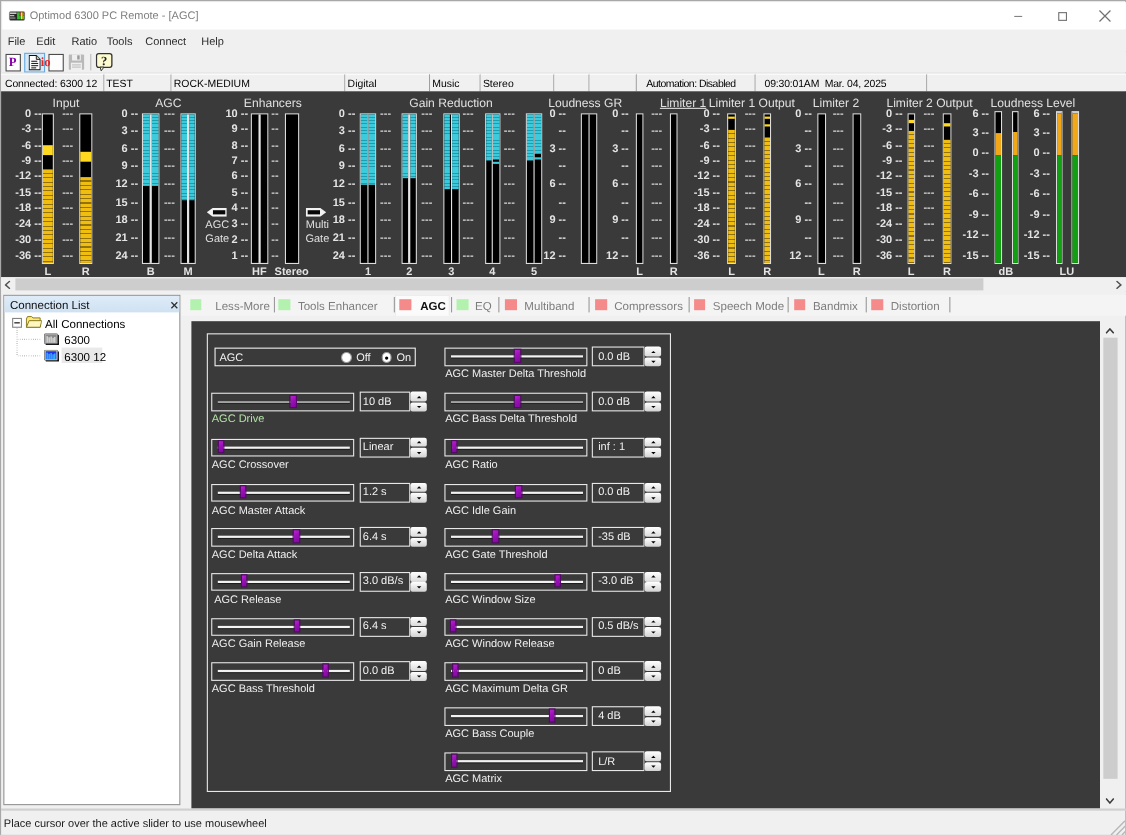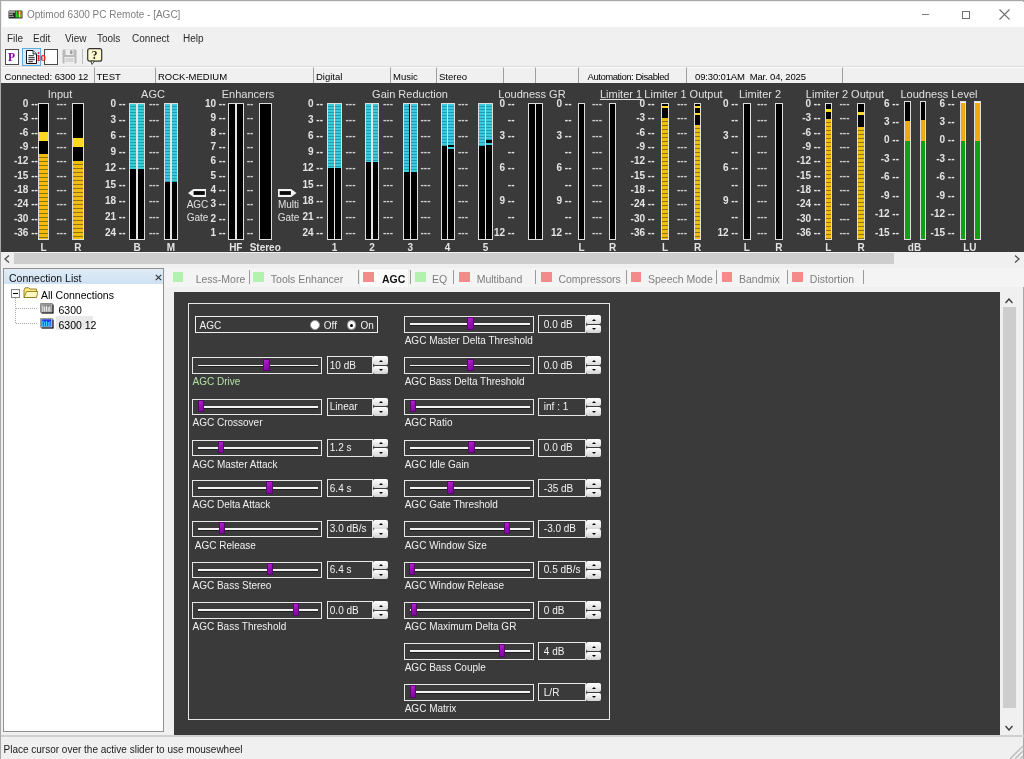--- a/index.html
+++ b/index.html
@@ -19,21 +19,21 @@
     </svg>
 <div style="position:absolute;left:26px;top:7.5px;font:400 10px 'Liberation Sans',sans-serif;color:#7e7e7e;white-space:pre;line-height:12px;">Optimod 6300 PC Remote - [AGC]</div>
 <div style="position:absolute;left:921px;top:5px;font:400 13px 'Liberation Sans',sans-serif;color:#707070;white-space:pre;line-height:15px;">–</div>
 <div style="position:absolute;left:961px;top:9.5px;width:8px;height:8px;border:1px solid #707070;"></div>
 <svg style="position:absolute;left:998px;top:8px" width="11" height="11" viewBox="0 0 11 11">
       <path d="M0.5 0.5 L10.5 10.5 M10.5 0.5 L0.5 10.5" stroke="#707070" stroke-width="1.1"></path>
     </svg>
 <div style="position:absolute;left:1px;top:26px;width:1022px;height:20px;background:#f0f0f0;"></div>
 <div style="position:absolute;left:6px;top:31.5px;font:400 10px 'Liberation Sans',sans-serif;color:#2b2b2b;white-space:pre;line-height:12px;">File</div>
 <div style="position:absolute;left:32px;top:31.5px;font:400 10px 'Liberation Sans',sans-serif;color:#2b2b2b;white-space:pre;line-height:12px;">Edit</div>
-<div style="position:absolute;left:64px;top:31.5px;font:400 10px 'Liberation Sans',sans-serif;color:#2b2b2b;white-space:pre;line-height:12px;">View</div>
+<div style="position:absolute;left:64px;top:31.5px;font:400 10px 'Liberation Sans',sans-serif;color:#2b2b2b;white-space:pre;line-height:12px;">Ratio</div>
 <div style="position:absolute;left:96px;top:31.5px;font:400 10px 'Liberation Sans',sans-serif;color:#2b2b2b;white-space:pre;line-height:12px;">Tools</div>
 <div style="position:absolute;left:131px;top:31.5px;font:400 10px 'Liberation Sans',sans-serif;color:#2b2b2b;white-space:pre;line-height:12px;">Connect</div>
 <div style="position:absolute;left:182px;top:31.5px;font:400 10px 'Liberation Sans',sans-serif;color:#2b2b2b;white-space:pre;line-height:12px;">Help</div>
 <div style="position:absolute;left:1px;top:46px;width:1022px;height:19px;background:#f0f0f0;"></div>
 <div style="position:absolute;left:4px;top:47.5px;width:13.5px;height:16px;border:1px solid #4b4b4b;background:#fdfdfd;"></div>
 <div style="position:absolute;left:7px;top:49.5px;font:700 11.5px 'Liberation Serif',serif;color:#8800aa;white-space:pre;line-height:13.5px;">P</div>
 <div style="position:absolute;left:20.5px;top:46.5px;width:19.5px;height:18px;border:1px solid #66aadd;background:#d6e9f8;"></div>
 <svg style="position:absolute;left:25px;top:48.5px" width="11" height="14" viewBox="0 0 11 14">
       <path d="M0.5 0.5 L7 0.5 L10.5 4 L10.5 13.5 L0.5 13.5 Z" fill="#ffffff" stroke="#111" stroke-width="1"></path>
       <path d="M7 0.5 L7 4 L10.5 4" fill="#cccccc" stroke="#111" stroke-width="0.8"></path>
@@ -542,21 +542,21 @@
 <div style="position:absolute;left:191px;top:560.5px;width:130.3px;height:16.5px;border:1.5px solid #e8e8e8;background:#3a3a3a;"></div>
 <div style="position:absolute;left:196.5px;top:567.8px;width:120.30000000000001px;height:1.8px;background:#f2f2f2;box-shadow:0 1px 0 #1e1e1e;"></div>
 <div style="position:absolute;left:265.6px;top:561.9px;width:6.8px;height:12.2px;background:linear-gradient(145deg,#bb22d6 0%,#9911b4 45%,#7e08a0 100%);border:1px solid #57066b;"></div>
 <div style="position:absolute;left:325.8px;top:559.7px;width:46.5px;height:18px;border:1.5px solid #e8e8e8;background:#3a3a3a;"></div>
 <div style="position:absolute;left:328.8px;top:563.1px;font:400 10px 'Liberation Sans',sans-serif;color:#f2f2f2;white-space:pre;line-height:12px;">6.4 s</div>
 <div style="position:absolute;left:372.3px;top:559.7px;width:14.5px;height:18px;background:#3a3a3a;"></div>
 <div style="position:absolute;left:372.3px;top:559.7px;width:14.5px;height:8.6px;background:linear-gradient(#ffffff,#dadada);border-radius:2px;"></div>
 <div style="position:absolute;left:372.3px;top:569.1px;width:14.5px;height:8.6px;background:linear-gradient(#ffffff,#d2d2d2);border-radius:2px;"></div>
 <div style="position:absolute;left:378.1px;top:563.1px;width:0;height:0;border-left:2.2px solid transparent;border-right:2.2px solid transparent;border-bottom:2.8px solid #000;"></div>
 <div style="position:absolute;left:378.1px;top:572.5px;width:0;height:0;border-left:2.2px solid transparent;border-right:2.2px solid transparent;border-top:2.8px solid #000;"></div>
-<div style="position:absolute;left:191.5px;top:579.3px;font:400 10px 'Liberation Sans',sans-serif;color:#f0f0f0;white-space:pre;line-height:12px;">AGC Bass Stereo</div>
+<div style="position:absolute;left:191.5px;top:579.3px;font:400 10px 'Liberation Sans',sans-serif;color:#f0f0f0;white-space:pre;line-height:12px;">AGC Gain Release</div>
 <div style="position:absolute;left:191px;top:601px;width:130.3px;height:16.5px;border:1.5px solid #e8e8e8;background:#3a3a3a;"></div>
 <div style="position:absolute;left:196.5px;top:608.3px;width:120.30000000000001px;height:1.8px;background:#f2f2f2;box-shadow:0 1px 0 #1e1e1e;"></div>
 <div style="position:absolute;left:291.6px;top:602.4px;width:6.8px;height:12.2px;background:linear-gradient(145deg,#bb22d6 0%,#9911b4 45%,#7e08a0 100%);border:1px solid #57066b;"></div>
 <div style="position:absolute;left:325.8px;top:600.2px;width:46.5px;height:18px;border:1.5px solid #e8e8e8;background:#3a3a3a;"></div>
 <div style="position:absolute;left:328.8px;top:603.6px;font:400 10px 'Liberation Sans',sans-serif;color:#f2f2f2;white-space:pre;line-height:12px;">0.0 dB</div>
 <div style="position:absolute;left:372.3px;top:600.2px;width:14.5px;height:18px;background:#3a3a3a;"></div>
 <div style="position:absolute;left:372.3px;top:600.2px;width:14.5px;height:8.6px;background:linear-gradient(#ffffff,#dadada);border-radius:2px;"></div>
 <div style="position:absolute;left:372.3px;top:609.6px;width:14.5px;height:8.6px;background:linear-gradient(#ffffff,#d2d2d2);border-radius:2px;"></div>
 <div style="position:absolute;left:378.1px;top:603.6px;width:0;height:0;border-left:2.2px solid transparent;border-right:2.2px solid transparent;border-bottom:2.8px solid #000;"></div>
 <div style="position:absolute;left:378.1px;top:613px;width:0;height:0;border-left:2.2px solid transparent;border-right:2.2px solid transparent;border-top:2.8px solid #000;"></div>

